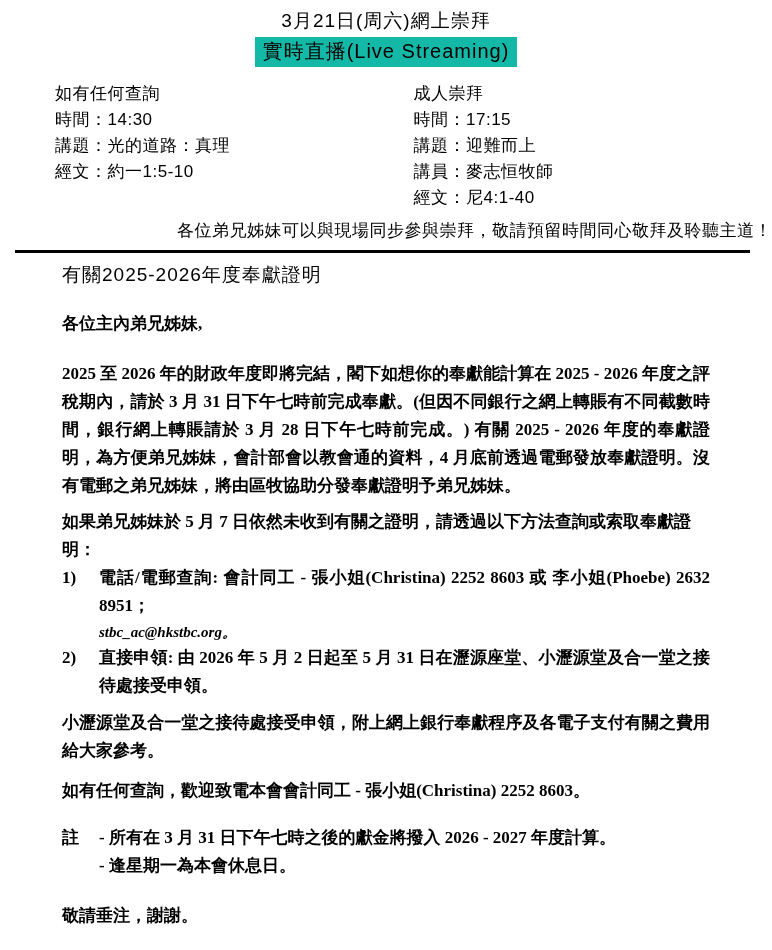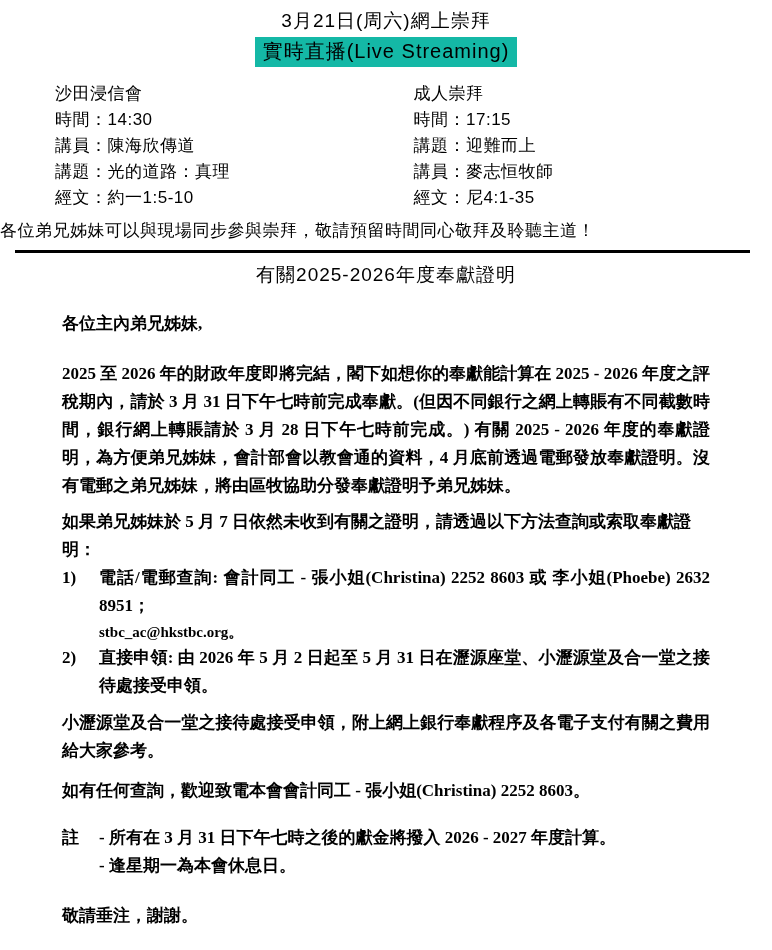--- a/index.html
+++ b/index.html
@@ -34,21 +34,21 @@
   }
   .services {
     display: flex;
     padding-left: 55px;
     margin-top: 14px;
     font-size: 17px;
   }
   .service { width: 360px; }
   .service .svc-line { line-height: 26px; letter-spacing: 0.5px; }
   .notice {
-    text-align: left;
+    text-align: right;
     font-size: 17px;
     line-height: 26px;
     margin-top: 7px;
     letter-spacing: 0.5px;
   }
   .divider {
     height: 3px;
     background: #000;
     margin: 6px 22px 0 15px;
   }
@@ -58,35 +58,35 @@
     font-family: "Liberation Serif", serif;
     font-weight: bold;
     font-size: 17px;
     padding: 0 62px;
   }
   .letter-title {
     font-family: "Liberation Sans", sans-serif;
     font-weight: 400;
     font-size: 19px;
     line-height: 26px;
-    text-align: center;
+    text-align: left;
     margin-top: 9px;
     letter-spacing: 1px;
   }
   .salutation { margin-top: 24px; line-height: 24px; }
   .para {
     text-align: justify;
     line-height: 28px;
   }
   .para-1 { margin-top: 24px; }
   .para-2-intro { margin-top: 8px; line-height: 28px; }
   .list-item { display: flex; }
   .list-num { width: 37px; flex-shrink: 0; line-height: 28px; }
   .list-body { flex: 1; text-align: justify; line-height: 28px; }
-  .email-line { line-height: 24px; font-size: 15px; }
+  .email-line { line-height: 24px; font-size: 15px; font-style: italic; }
   .para-3 { margin-top: 9px; }
   .para-4 { margin-top: 12px; line-height: 28px; }
   .note-block { display: flex; margin-top: 19px; }
   .note-label { width: 37px; flex-shrink: 0; line-height: 28px; }
   .note-line { line-height: 28px; }
   .closing { margin-top: 22px; line-height: 28px; }
   .signature { margin-top: 17px; }
   .signature .sig-line { line-height: 25px; }
 </style>
 </head>
@@ -95,32 +95,31 @@
 <div class="page">
 
   <div class="header-title">3月21日(周六)網上崇拜</div>
 
   <div class="live-wrap">
     <span class="live-badge" style="background: #14b8a6;">實時直播(Live Streaming)</span>
   </div>
 
   <div class="services">
     <div class="service">
-      <div class="svc-line">沙田浸信會</div>
+      <div class="svc-line">如有任何查詢</div>
       <div class="svc-line">時間：14:30</div>
-      <div class="svc-line">講員：陳海欣傳道</div>
       <div class="svc-line">講題：光的道路：真理</div>
       <div class="svc-line">經文：約一1:5-10</div>
     </div>
     <div class="service">
       <div class="svc-line">成人崇拜</div>
       <div class="svc-line">時間：17:15</div>
       <div class="svc-line">講題：迎難而上</div>
       <div class="svc-line">講員：麥志恒牧師</div>
-      <div class="svc-line">經文：尼4:1-35</div>
+      <div class="svc-line">經文：尼4:1-40</div>
     </div>
   </div>
 
   <div class="notice">各位弟兄姊妹可以與現場同步參與崇拜，敬請預留時間同心敬拜及聆聽主道！</div>
 
   <div class="divider"></div>
 
   <div class="letter">
     <div class="letter-title">有關2025-2026年度奉獻證明</div>
     <div class="salutation">各位主內弟兄姊妹,</div>

